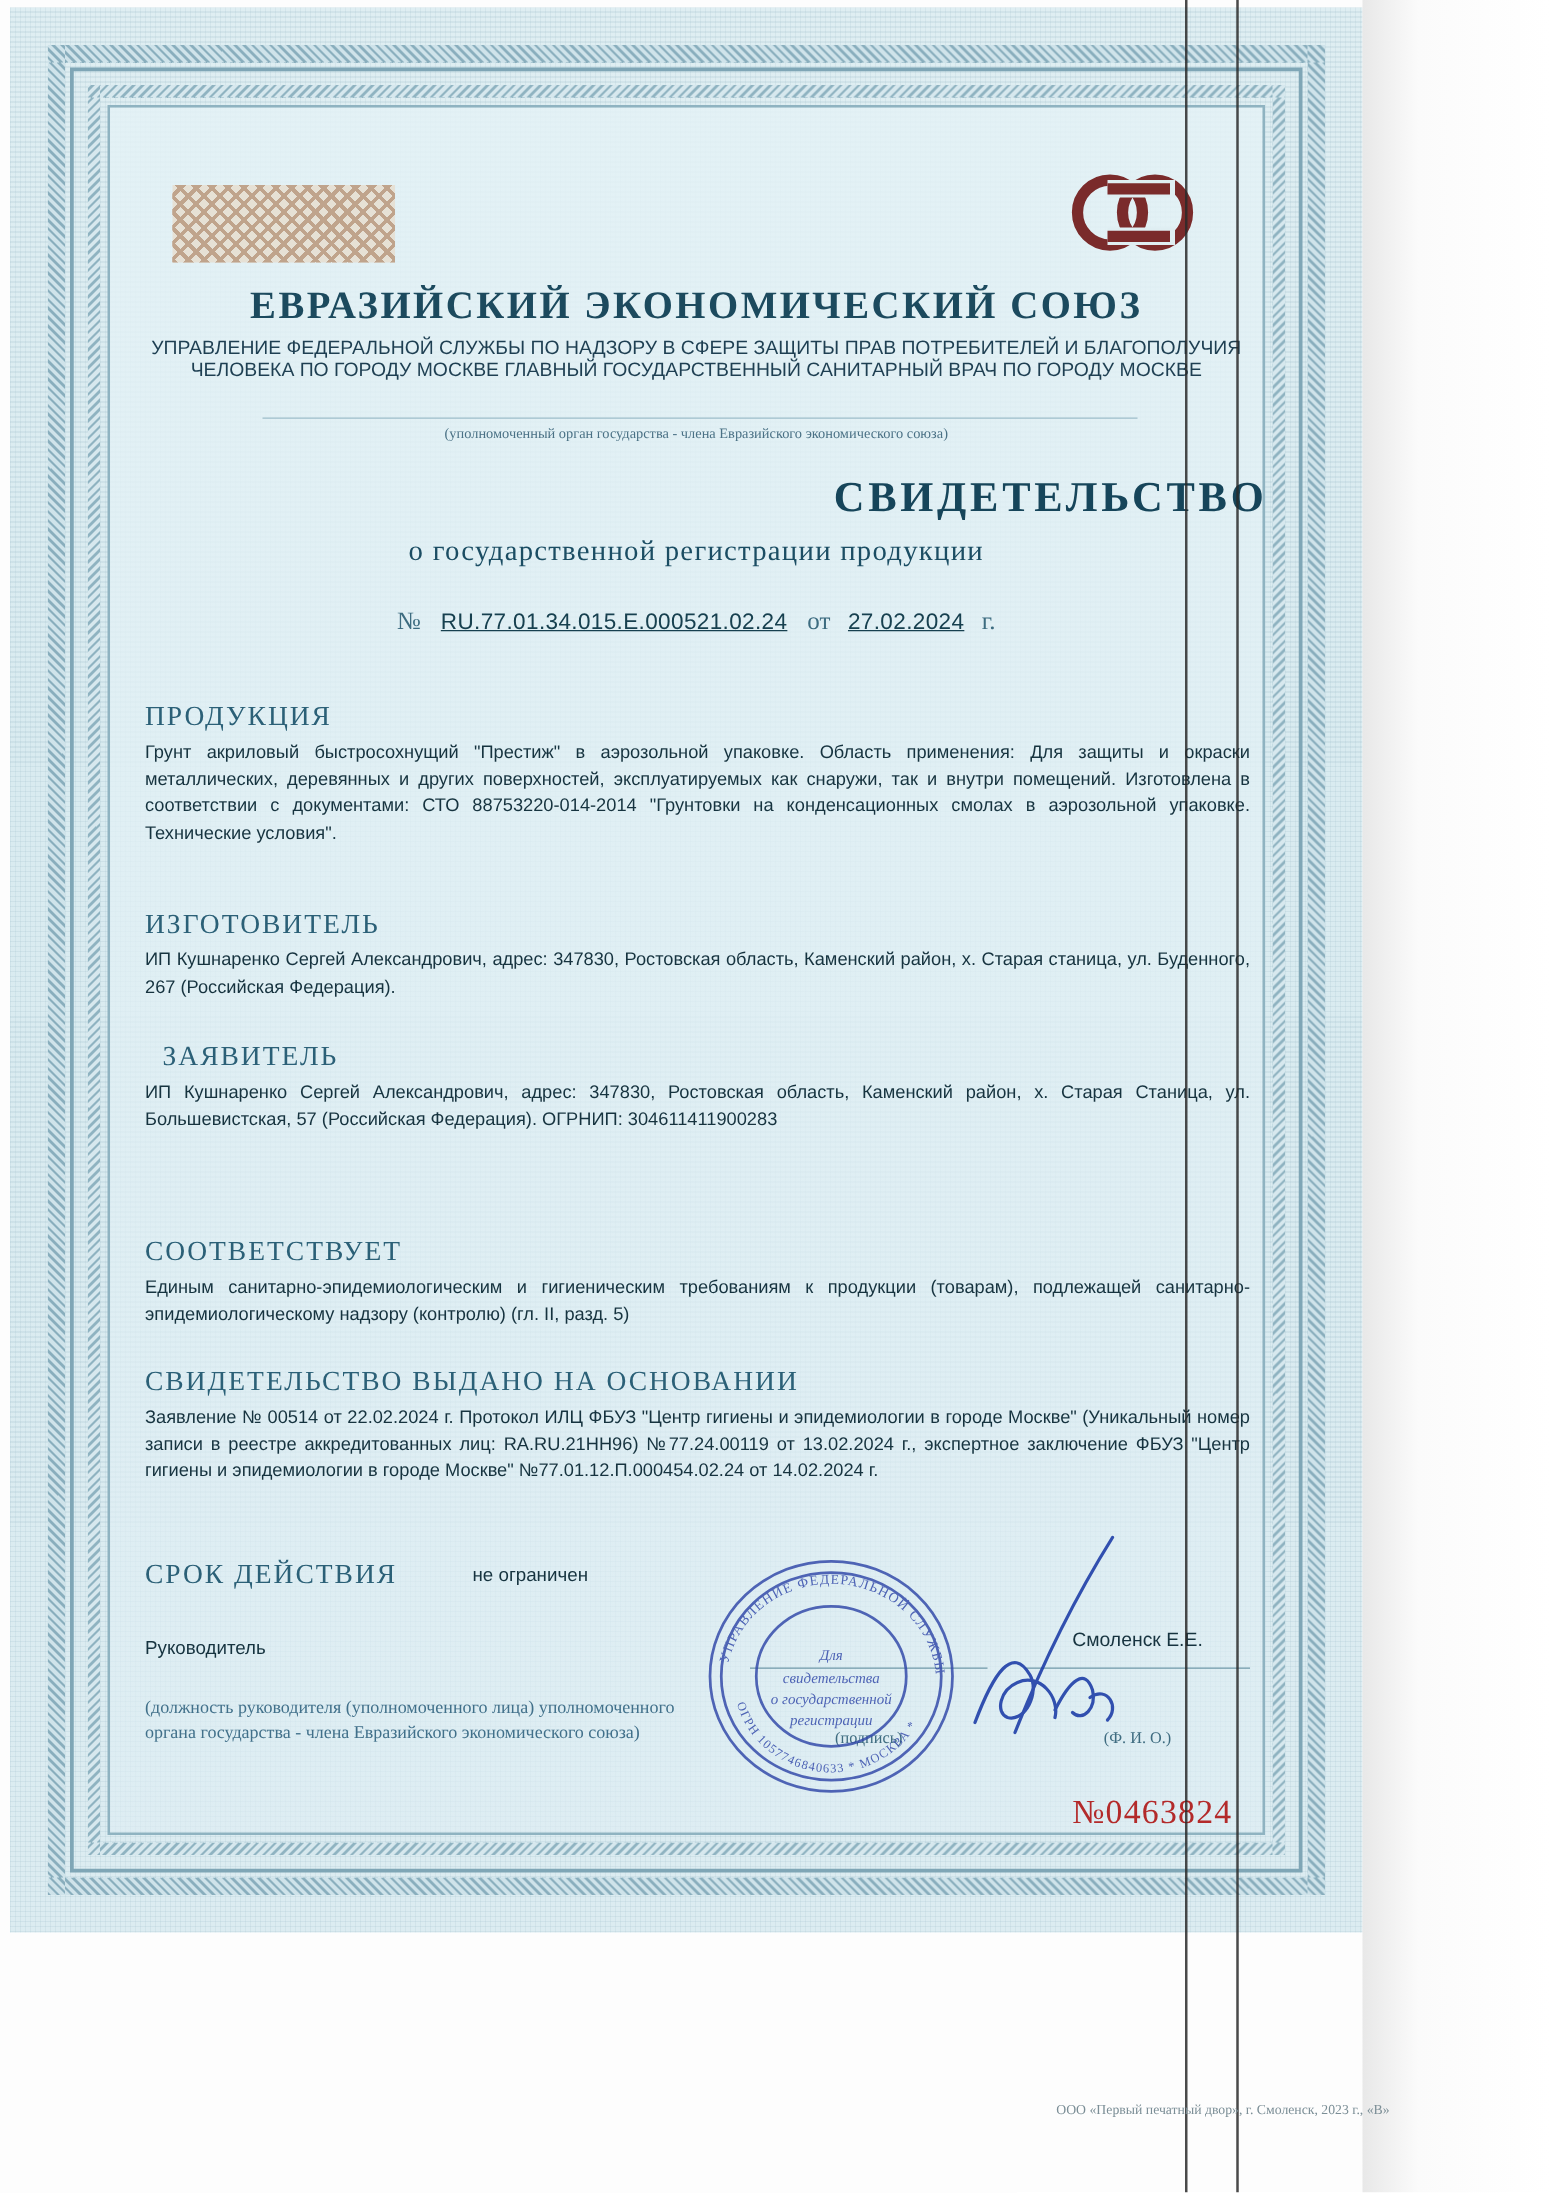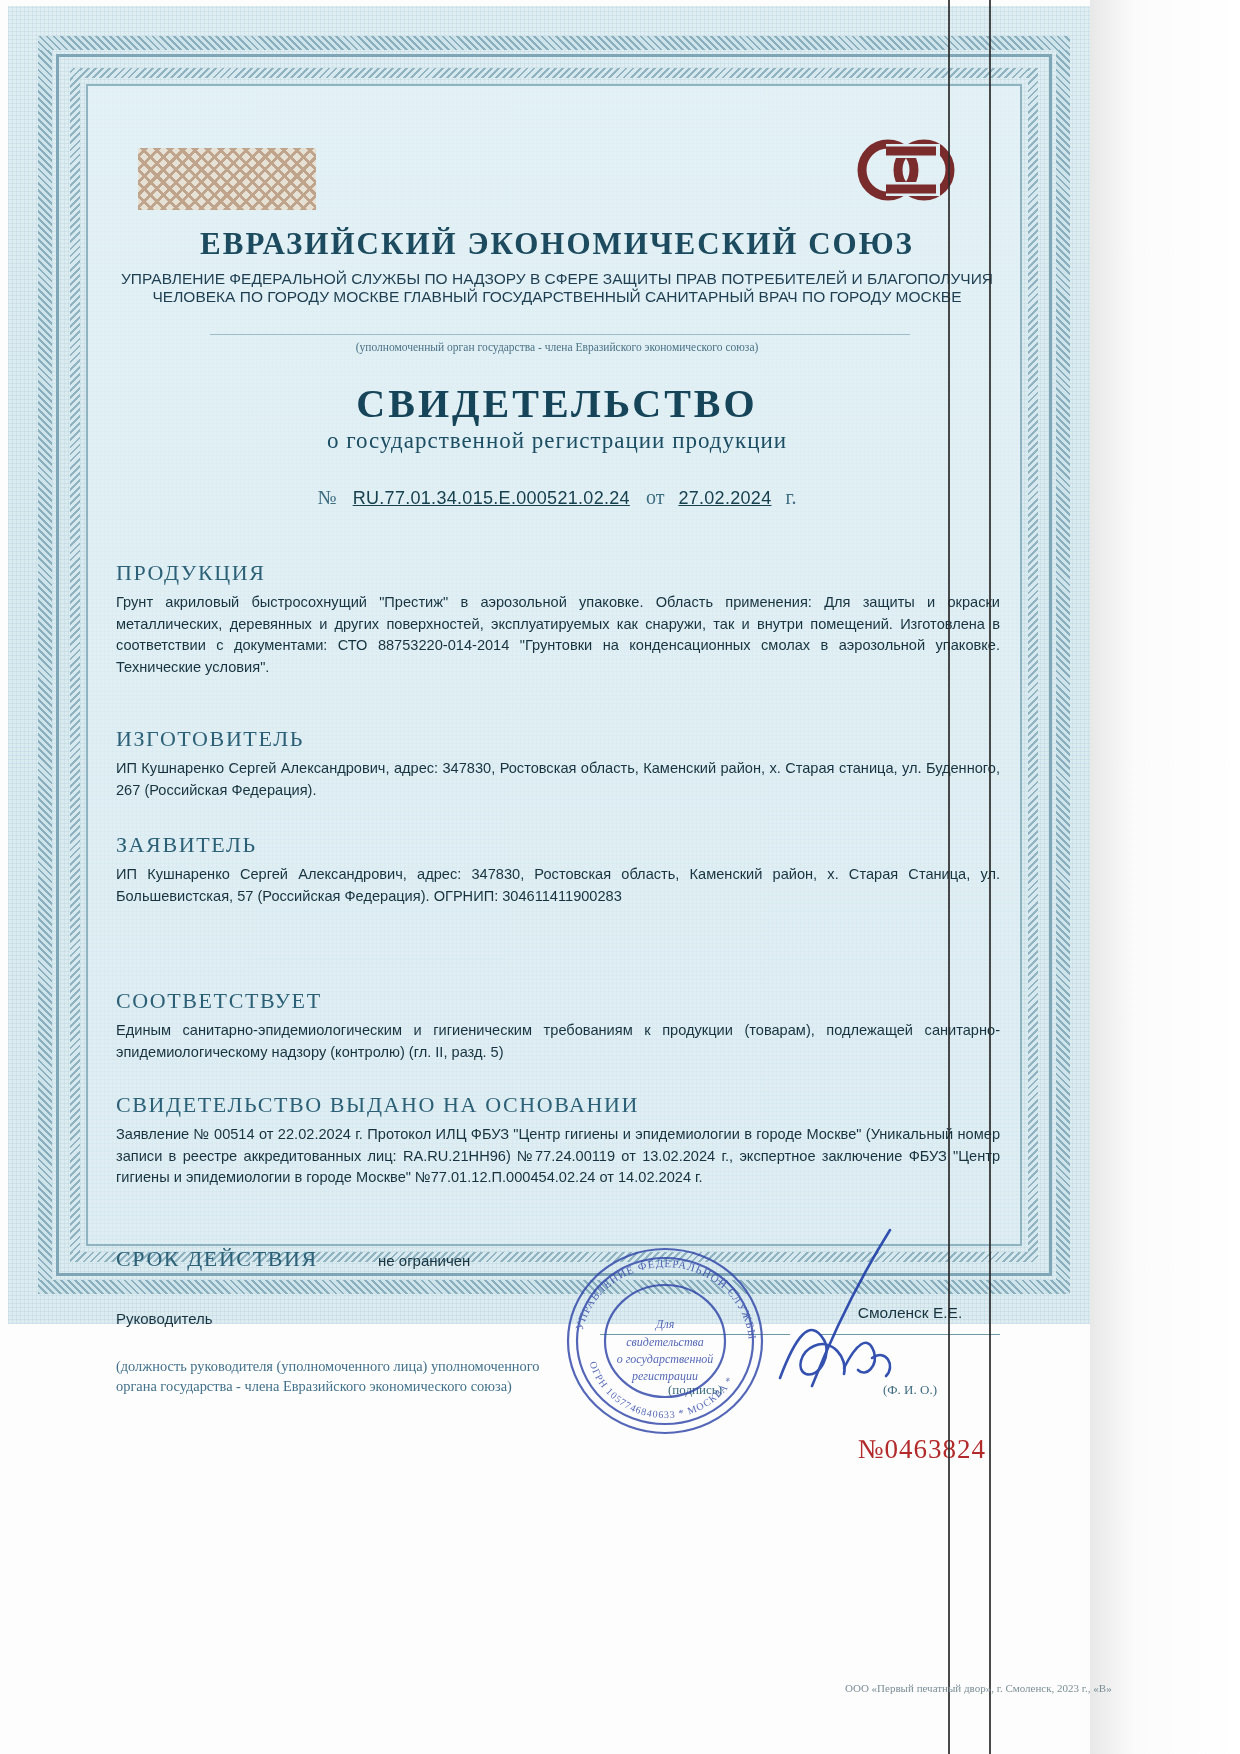--- a/index.html
+++ b/index.html
@@ -19,27 +19,26 @@
   #scan {
     position: absolute;
     left: 0; top: 0;
     width: 1240px; height: 1754px;
     background: #fdfdfd;
   }
   #certificate {
     position: absolute;
     left: 8px; top: 6px;
     width: 1082px;
-    height: 1318px;
+    height: 1540px;
     background:
       repeating-linear-gradient(0deg, rgba(140,175,190,0.16) 0px, rgba(140,175,190,0.16) 1px, rgba(255,255,255,0) 1px, rgba(255,255,255,0) 4px),
       repeating-linear-gradient(90deg, rgba(140,175,190,0.14) 0px, rgba(140,175,190,0.14) 1px, rgba(255,255,255,0) 1px, rgba(255,255,255,0) 4px),
       linear-gradient(180deg,#dfeef2 0%, #d9ebf0 40%, #dcecf1 100%);
     box-shadow: 0 0 0 0 transparent;
-    padding-left: 10px;
   }
   
   #frame-outer {
     position: absolute;
     left: 30px; top: 30px; right: 30px; bottom: 30px;
     border: 14px solid transparent;
     background:
       repeating-linear-gradient(45deg, #89aebd 0px, #89aebd 2px, #cfe3ea 2px, #cfe3ea 5px) ;
     -webkit-mask:
       linear-gradient(#000 0 0) content-box,
@@ -131,24 +130,24 @@
     position: absolute;
     left: 110px; top: 236px;
     width: 700px;
     border-top: 1px solid #9dbdca;
   }
 
   .doc-title {
     position: absolute;
     left: 0; top: 282px;
     width: 914px;
-    text-align: center;
+    text-align: right;
     font-family: "Liberation Serif", serif;
     font-weight: bold;
-    font-size: 40px;
+    font-size: 34px;
     letter-spacing: 3px;
     color: #16455a;
   }
   .doc-subtitle {
     position: absolute;
     left: 0; top: 330px;
     width: 914px;
     text-align: center;
     font-family: "Liberation Serif", serif;
     font-size: 23px;
@@ -190,21 +189,21 @@
     font-size: 14.6px;
     line-height: 21.5px;
     color: #16333f;
     text-align: justify;
   }
 
   #h-product   { left: 16px; top: 462px; }
   #b-product   { left: 16px; top: 494px; width: 884px; }
   #h-maker     { left: 16px; top: 628px; }
   #b-maker     { left: 16px; top: 660px; width: 884px; }
-  #h-applicant { left: 16px; top: 734px; }
+  #h-applicant { left: 30px; top: 734px; }
   #b-applicant { left: 16px; top: 766px; width: 884px; }
   #h-conform   { left: 16px; top: 890px; }
   #b-conform   { left: 16px; top: 922px; width: 884px; }
   #h-basis     { left: 16px; top: 994px; }
   #b-basis     { left: 16px; top: 1026px; width: 884px; }
 
   #h-validity {
     left: 16px; top: 1148px;
   }
   #v-validity {

